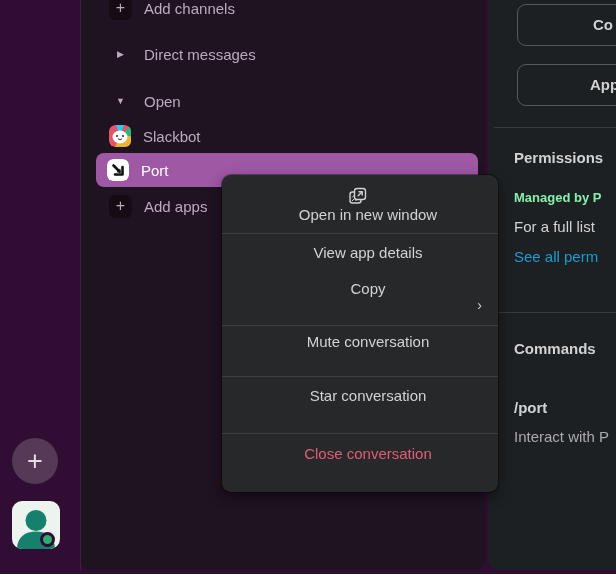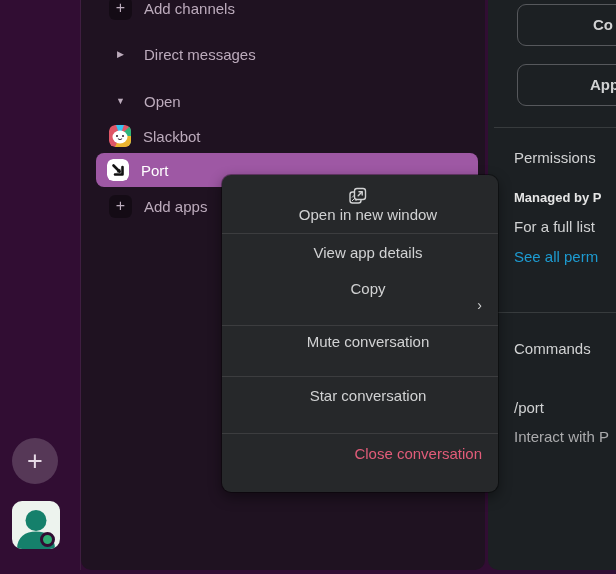--- a/index.html
+++ b/index.html
@@ -63,39 +63,39 @@
   .menu-group.first { padding:11px 0; }
   .menu-group.last { padding:11px 0; }
   .menu-group.tight { padding:7px 14px; }
   .menu-divider { height:1px; background:rgba(255,255,255,0.10); }
   .menu-item {
     height:36px; display:flex; align-items:center;
     padding:0 16px 0 32px; color:#d1d2d3; cursor:pointer; white-space:nowrap;flex-direction:column;
   }
   .menu-item .mi-icon { width:20px; height:20px; margin-right:21px; flex:0 0 20px; }
   .menu-item .chev { margin-left:auto; font-size:14px; color:#d1d2d3; }
-  .menu-item.danger { color:var(--danger,#e25c79);align-items:flex-end; }
+  .menu-item.danger { color:var(--danger,#e25c79); }
 
   
   .right-card {
     position:absolute; left:488px; top:0; width:160px; height:570px;
     background:#1c2023; border-radius:0 0 0 10px;
   }
   .rp-btn {
     position:absolute; left:29px; width:260px; height:42px;
     border:1px solid #56585c; border-radius:9px; background:transparent;
     color:#d1d2d3; font-weight:700; font-size:15px; text-align:left;
     font-family:"Liberation Sans", sans-serif; cursor:pointer; line-height:40px; white-space:nowrap;
   }
   .rp-btn.b1 { top:4px; padding-left:75px; }
   .rp-btn.b2 { top:64px; padding-left:72px; }
   .rp-divider { position:absolute; left:6px; width:150px; height:1px; background:rgba(255,255,255,0.12); }
   .rp-text { position:absolute; left:26px; white-space:nowrap; }
-  .rp-h { font-weight:400; font-size:15px; color:#d1d2d3; }
-  .rp-sub { font-size:13px; font-weight:600; color:#e5e5e5; }
+  .rp-h { font-weight:700; font-size:15px; color:#d1d2d3; }
+  .rp-sub { font-size:13px; font-weight:600; color:#86efac; }
   .rp-body { font-size:15px; color:#d1d2d3; }
   .rp-link { font-size:15px; color:var(--link,#1d9bd1); cursor:pointer;text-align:right; }
   .rp-desc { font-size:15px; color:#ababad; }
 </style>
 </head>
 <body>
 
 <div class="rail">
   <div class="plus-btn">
     <span>+</span>

